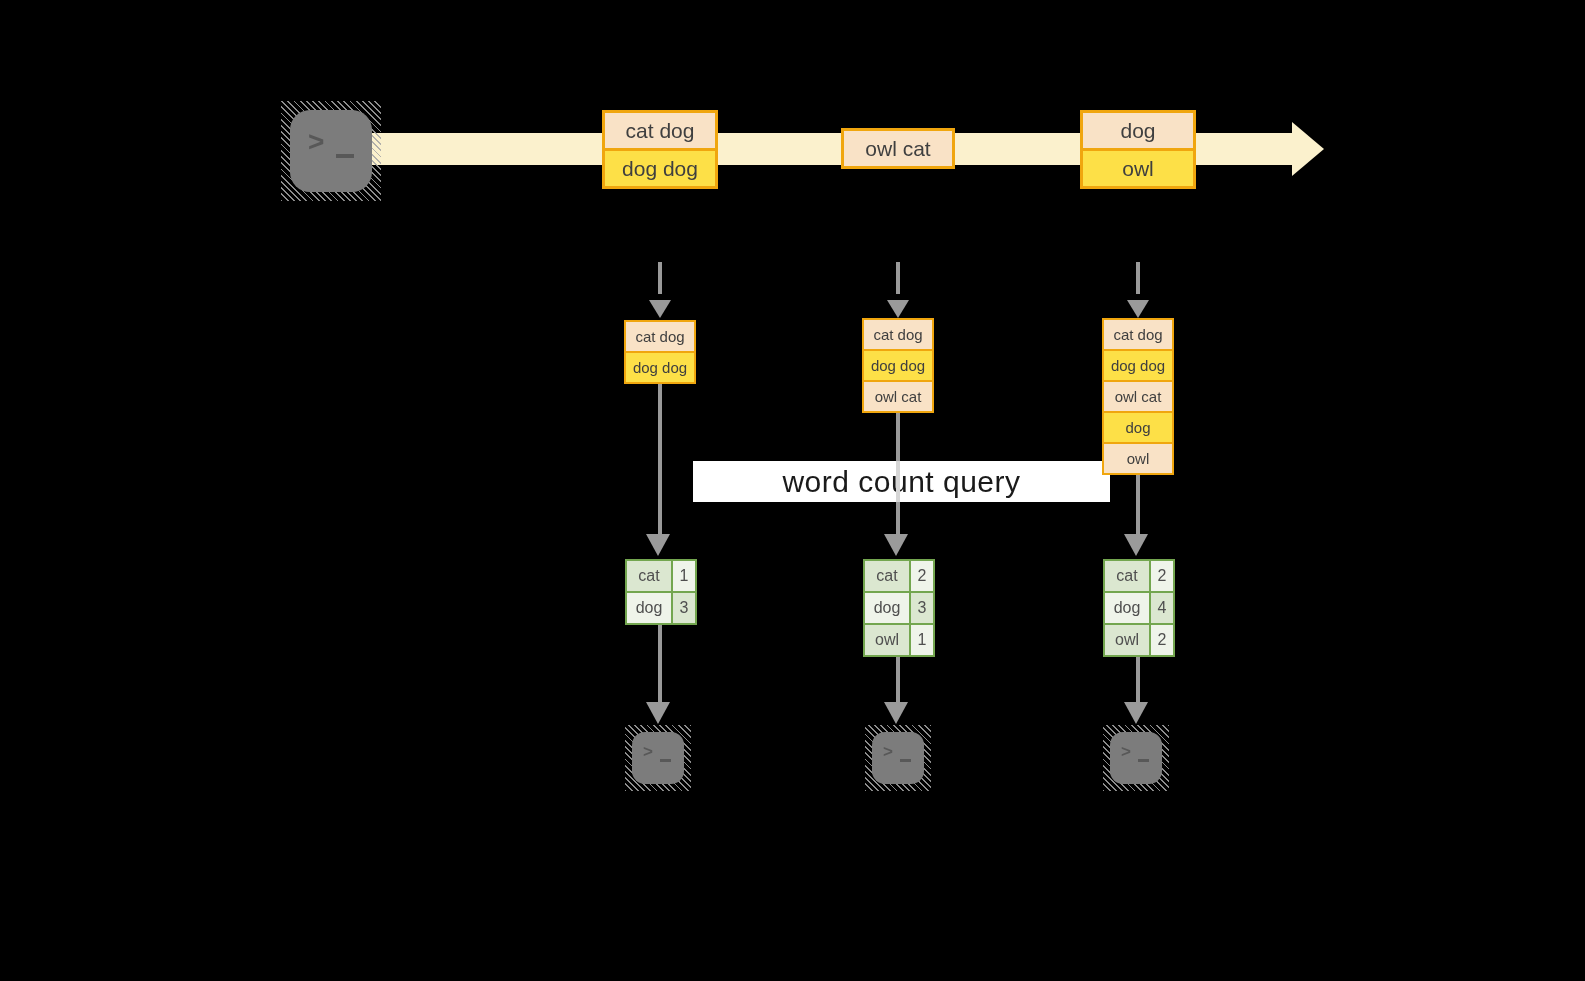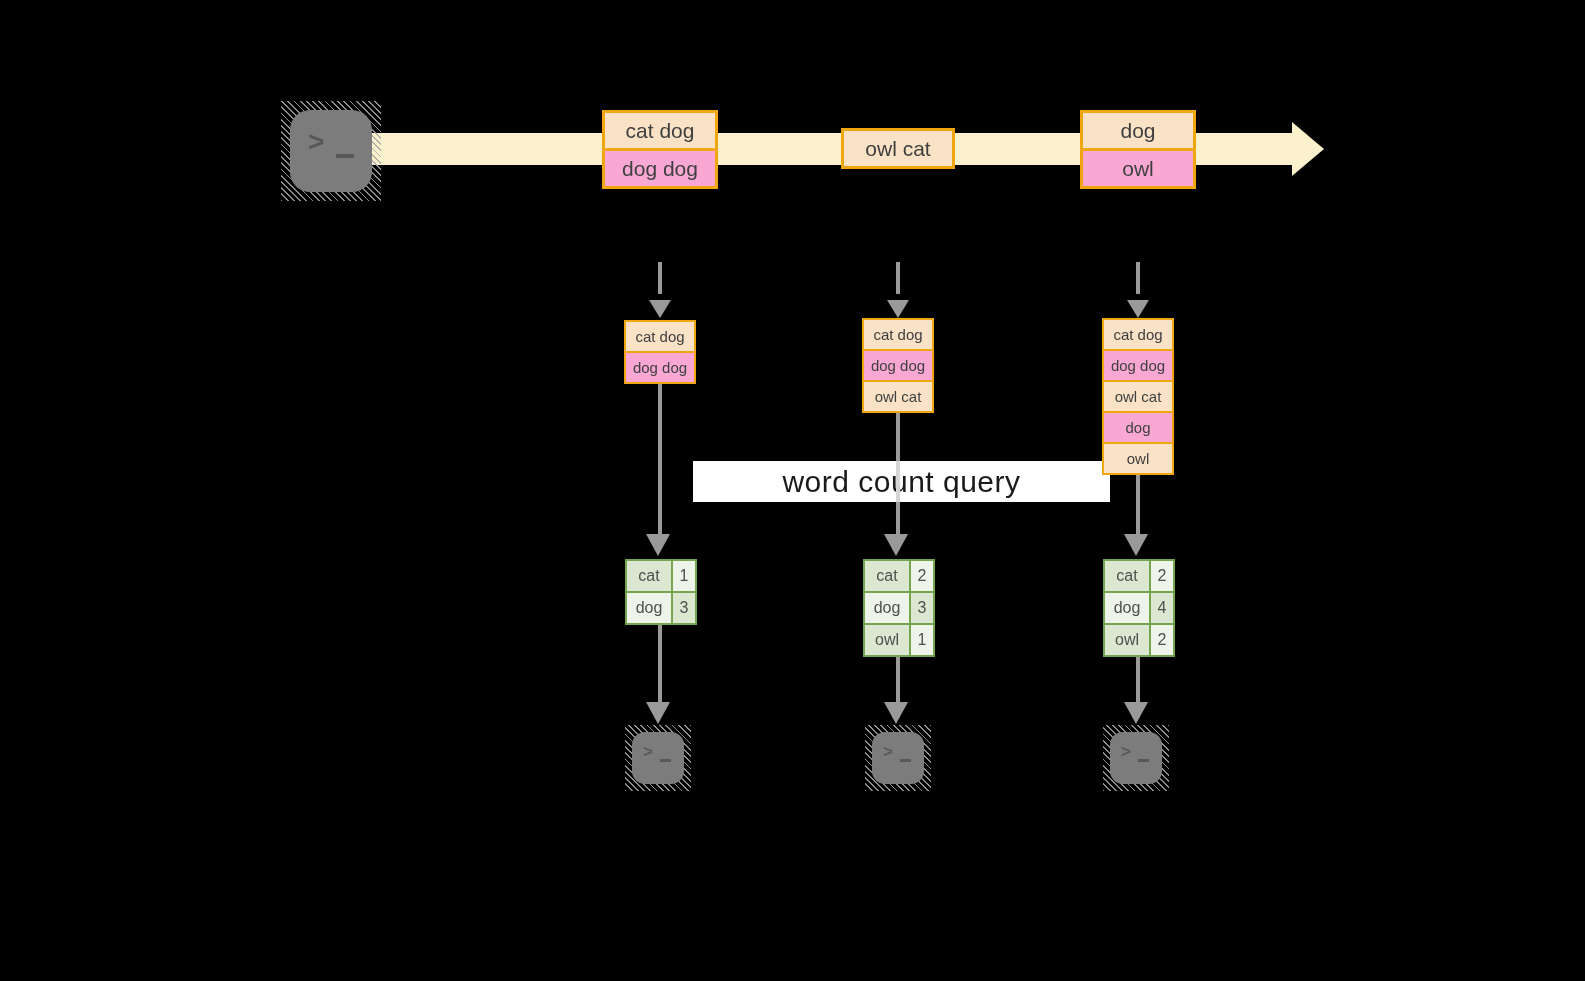--- a/index.html
+++ b/index.html
@@ -31,21 +31,21 @@
   }
   
   .event-box{position:absolute;border:3px solid #f0a60e;z-index:2;}
   .event-row{
     width:110px;height:35px;display:flex;align-items:center;justify-content:center;
     font-size:21px;color:#3f3f3f;
   }
   .event-row + .event-row{border-top:3px solid #f0a60e;}
   .event-box.narrow .event-row{width:108px;}
   .fill-a{background:#f9e2c6;}
-  .fill-b{background:#f9a8d4;}
+  .fill-b{background:#fde047;}
   
   .vline{position:absolute;width:4px;background:#9a9a9a;z-index:1;}
   .tri-down{
     position:absolute;width:0;height:0;z-index:1;
     border-left:11px solid transparent;border-right:11px solid transparent;border-top:18px solid #9a9a9a;
   }
   .tri-down.big{border-left-width:12px;border-right-width:12px;border-top-width:22px;}
   
   .stack{position:absolute;border:2px solid #f0a60e;z-index:4;}
   .stack-row{

